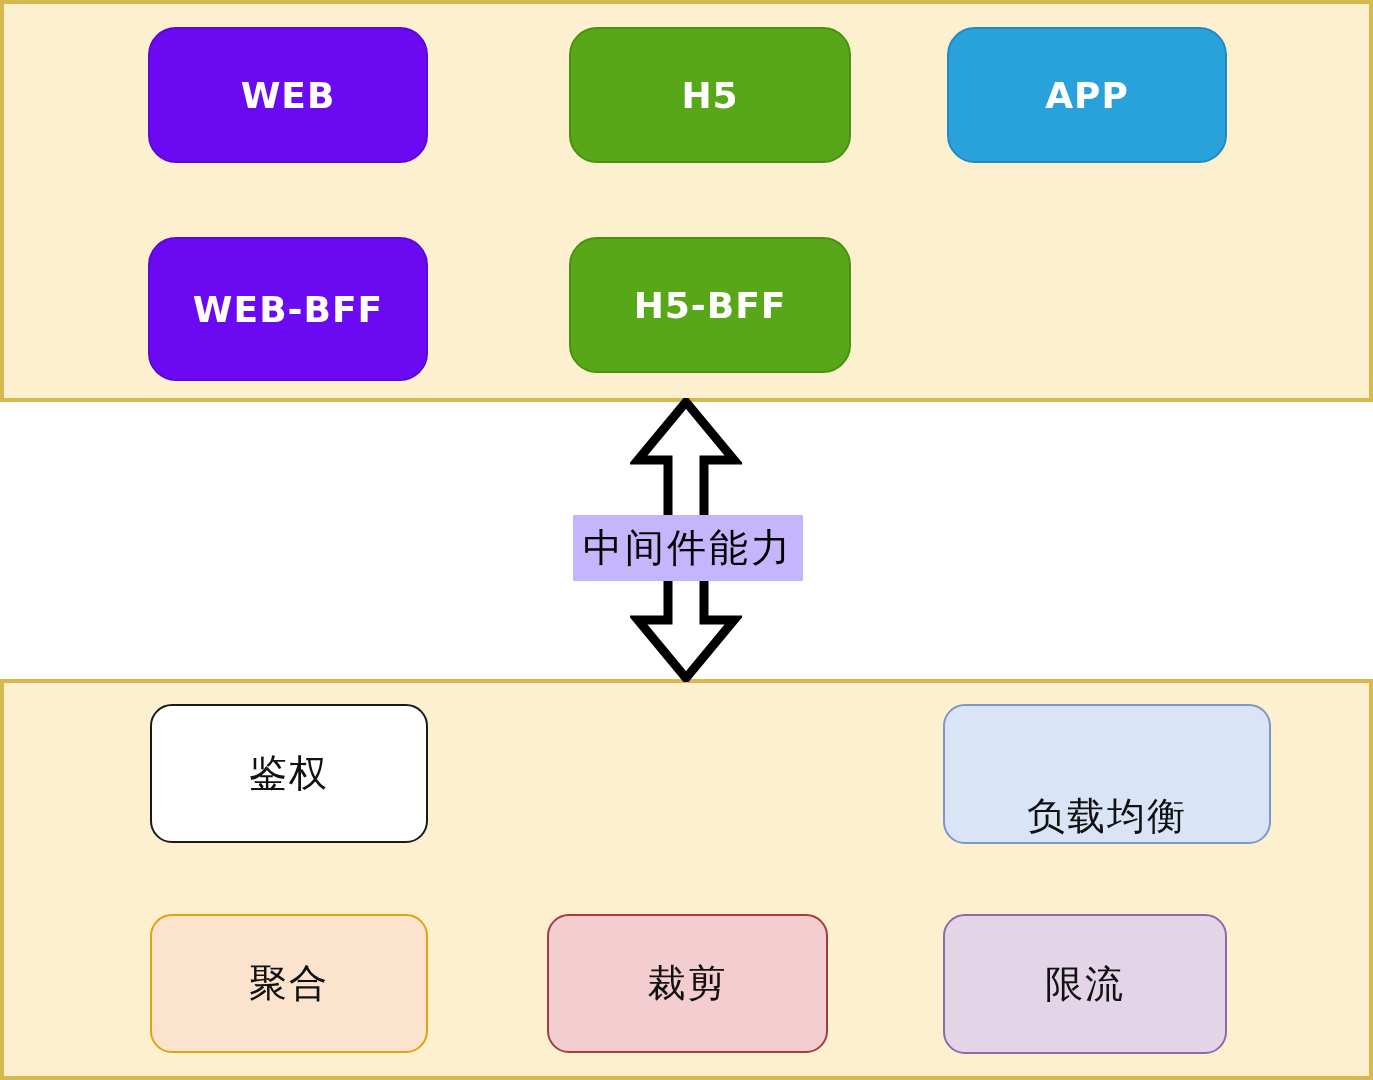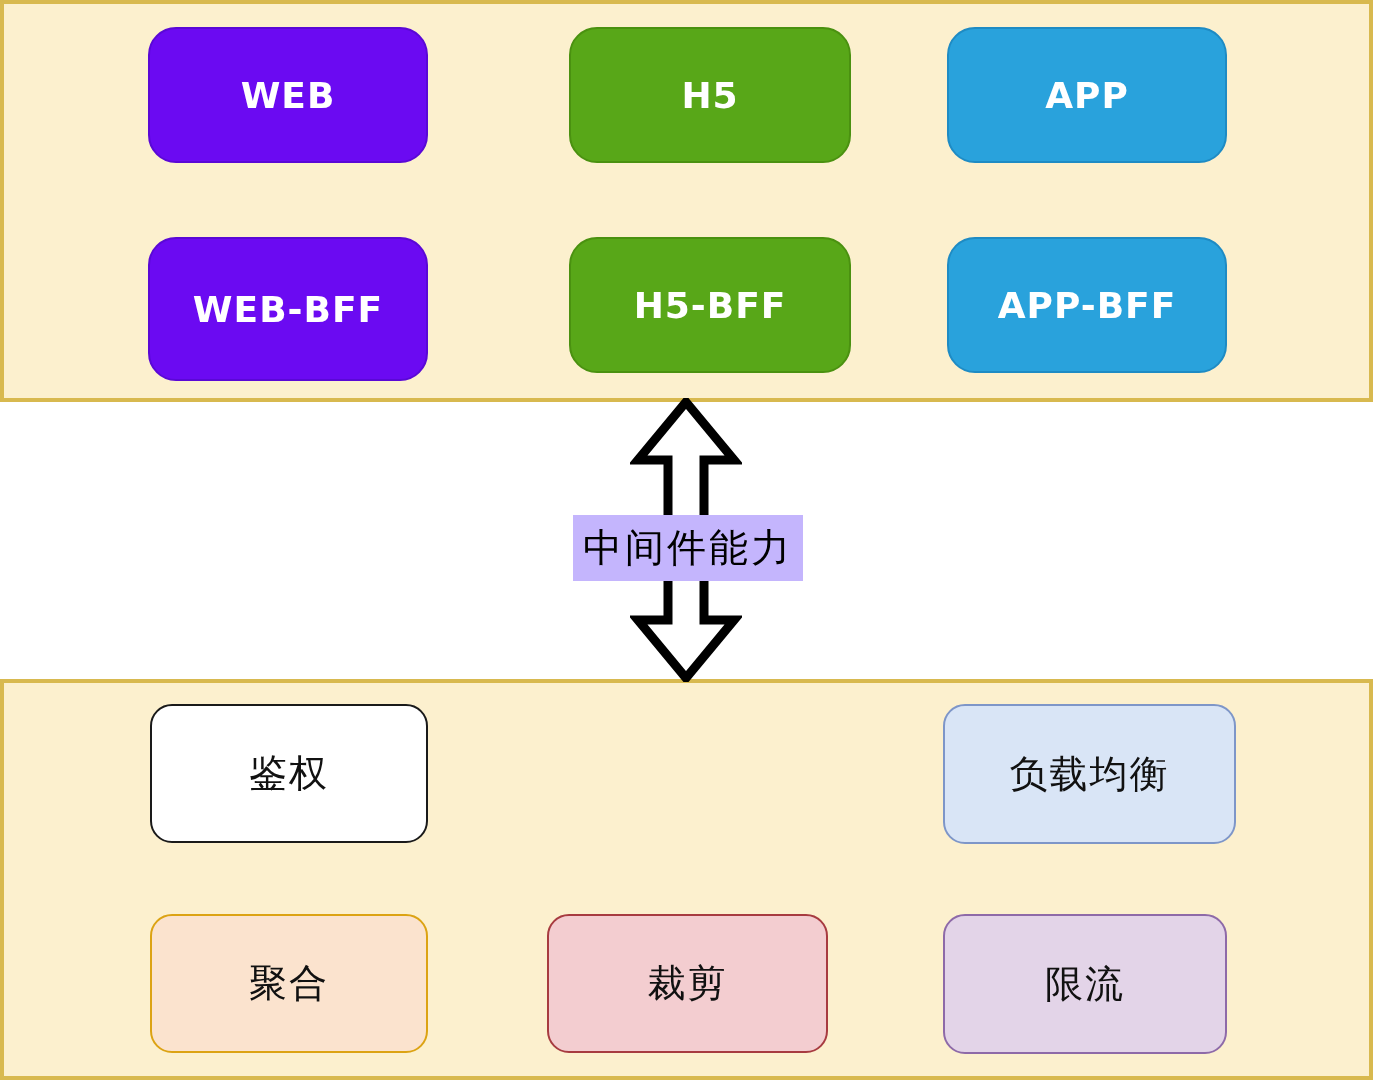--- a/index.html
+++ b/index.html
@@ -54,21 +54,21 @@
   .pos-t1 { left: 148px; top: 27px;  width: 280px; height: 136px; }
   .pos-t2 { left: 569px; top: 27px;  width: 282px; height: 136px; }
   .pos-t3 { left: 947px; top: 27px;  width: 280px; height: 136px; }
   .pos-t4 { left: 148px; top: 237px; width: 280px; height: 144px; }
   .pos-t5 { left: 569px; top: 237px; width: 282px; height: 136px; }
   .pos-t6 { left: 947px; top: 237px; width: 280px; height: 136px; }
 
   
   .pos-b1 { left: 150px; top: 704px; width: 278px; height: 139px; }
   .pos-b2 { left: 547px; top: 704px; width: 281px; height: 139px; }
-  .pos-b3 { left: 943px; top: 704px; width: 293px; height: 140px; }
+  .pos-b3 { left: 943px; top: 704px; width: 328px; height: 140px; align-items: flex-end; }
   .pos-b4 { left: 150px; top: 914px; width: 278px; height: 139px; }
   .pos-b5 { left: 547px; top: 914px; width: 281px; height: 139px; }
   .pos-b6 { left: 943px; top: 914px; width: 284px; height: 140px; }
 
   .connector-arrow {
     position: absolute;
     left: 630px;
     top: 398px;
     width: 112px;
     height: 284px;
@@ -104,23 +104,20 @@
   </div>
   <div class="node node-top pos-t3" style="background-color: rgb(41, 162, 220); border-color: rgb(30, 139, 196); color: rgb(255, 255, 255);">
     <span>APP</span>
   </div>
   <div class="node node-top pos-t4" style="background-color: rgb(107, 10, 242); border-color: rgb(90, 8, 214); color: rgb(255, 255, 255);">
     <span>WEB-BFF</span>
   </div>
   <div class="node node-top pos-t5" style="background-color: rgb(88, 167, 24); border-color: rgb(74, 145, 16); color: rgb(255, 255, 255);">
     <span>H5-BFF</span>
   </div>
-  <div class="node node-top pos-t6" style="background-color: rgb(41, 162, 220); border-color: rgb(30, 139, 196); color: rgb(255, 255, 255);">
-    <span>APP-BFF</span>
-  </div>
 
   <svg class="connector-arrow" viewBox="0 0 112 284" xmlns="http://www.w3.org/2000/svg">
     <polygon points="56,4 104,62 74,62 74,222 104,222 56,280 8,222 38,222 38,62 8,62" fill="#ffffff" stroke="#000000" stroke-width="9" stroke-linejoin="miter"></polygon>
   </svg>
   <div class="connector-label">中间件能力</div>
 
   <div class="node node-bottom pos-b1" style="background-color: rgb(255, 255, 255); border-color: rgb(26, 26, 26); color: rgb(17, 17, 17);">
     <span>鉴权</span>
   </div>
   <div class="node node-bottom pos-b3" style="background-color: rgb(217, 229, 246); border-color: rgb(126, 150, 200); color: rgb(17, 17, 17);">

